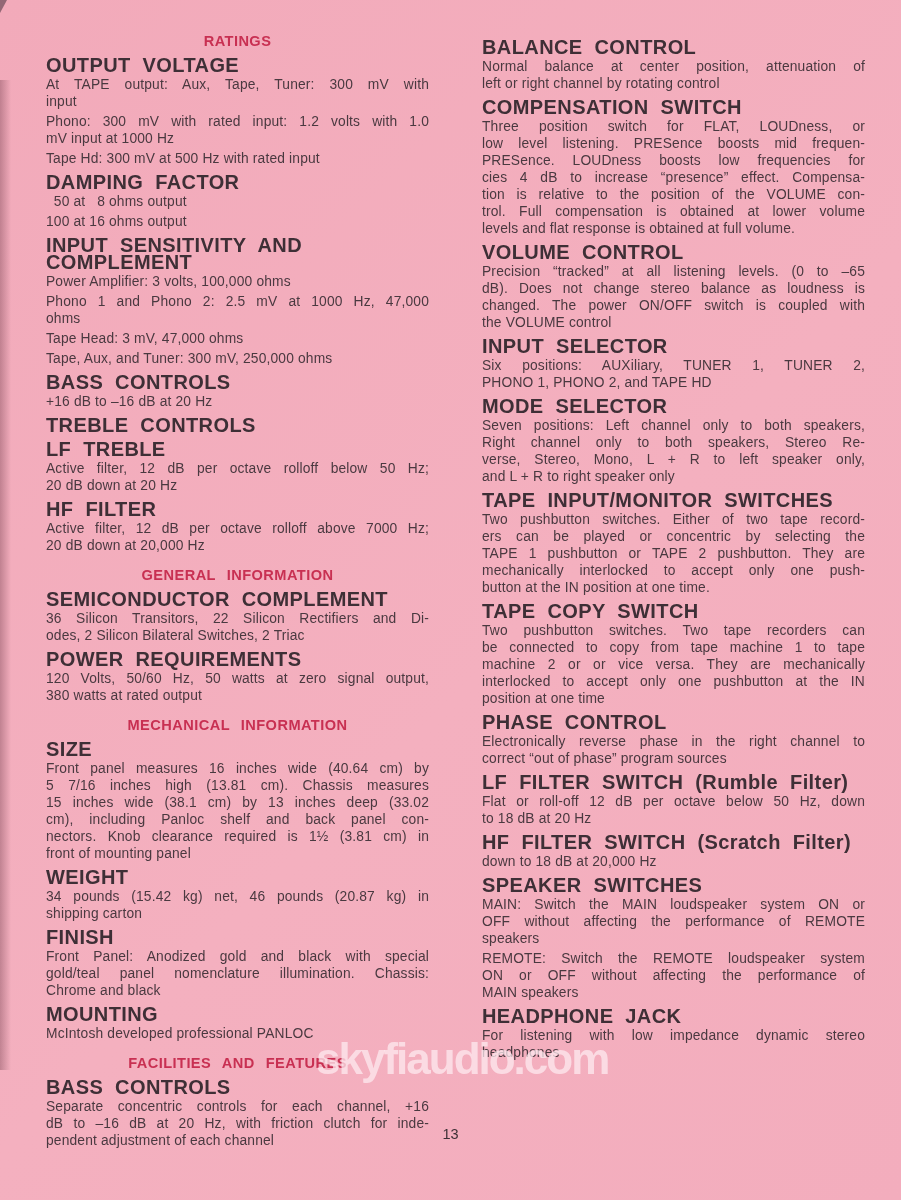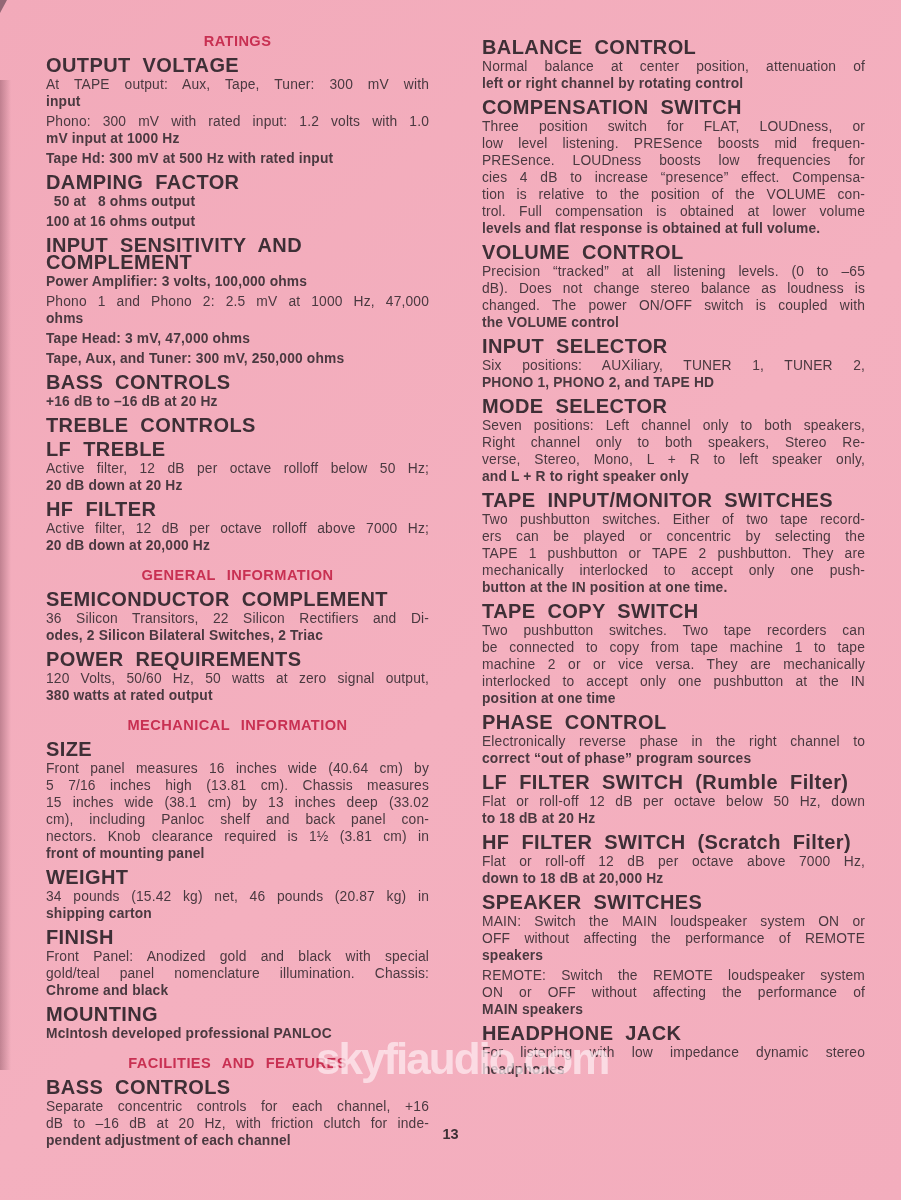--- a/index.html
+++ b/index.html
@@ -55,39 +55,39 @@
   .para + .para { margin-top: 3px; }
   .line {
     font-size: 13.8px;
     line-height: 17px;
     letter-spacing: 0.012em;
     text-align: justify;
     text-align-last: justify;
     white-space: pre-wrap;
     overflow: hidden;
   }
-  .line.last { text-align-last: left; font-weight: bold; }
+  .line.last { text-align-last: left; }
 
   .watermark {
     position: absolute;
     left: 316px; top: 1034px;
     font-size: 44px;
     font-weight: bold;
     letter-spacing: -2px;
     color: rgba(253, 235, 240, 0.74);
     pointer-events: none;
     white-space: nowrap;
   }
 
   .page-number {
     position: absolute;
     left: 0; right: 0; top: 1126px;
     text-align: center;
     font-size: 14.5px;
-    font-weight: bold;
+    font-weight: normal;
     color: #3e3036;
   }
 </style>
 </head>
 <body>
 
 <div class="page">
   <div class="corner-mark"></div>
   <div class="edge-shadow"></div>
 
@@ -241,21 +241,20 @@
         <div class="line">Electronically reverse phase in the right channel to</div>
         <div class="line last">correct “out of phase” program sources</div>
       </div>
       <div class="section-heading">LF FILTER SWITCH (Rumble Filter)</div>
       <div class="para">
         <div class="line">Flat or roll-off 12 dB per octave below 50 Hz, down</div>
         <div class="line last">to 18 dB at 20 Hz</div>
       </div>
       <div class="section-heading">HF FILTER SWITCH (Scratch Filter)</div>
       <div class="para">
-        <div class="line">Flat or roll-off 12 dB per octave above 7000 Hz,</div>
         <div class="line last">down to 18 dB at 20,000 Hz</div>
       </div>
       <div class="section-heading">SPEAKER SWITCHES</div>
       <div class="para">
         <div class="line">MAIN: Switch the MAIN loudspeaker system ON or</div>
         <div class="line">OFF without affecting the performance of REMOTE</div>
         <div class="line last">speakers</div>
       </div>
       <div class="para">
         <div class="line">REMOTE: Switch the REMOTE loudspeaker system</div>

